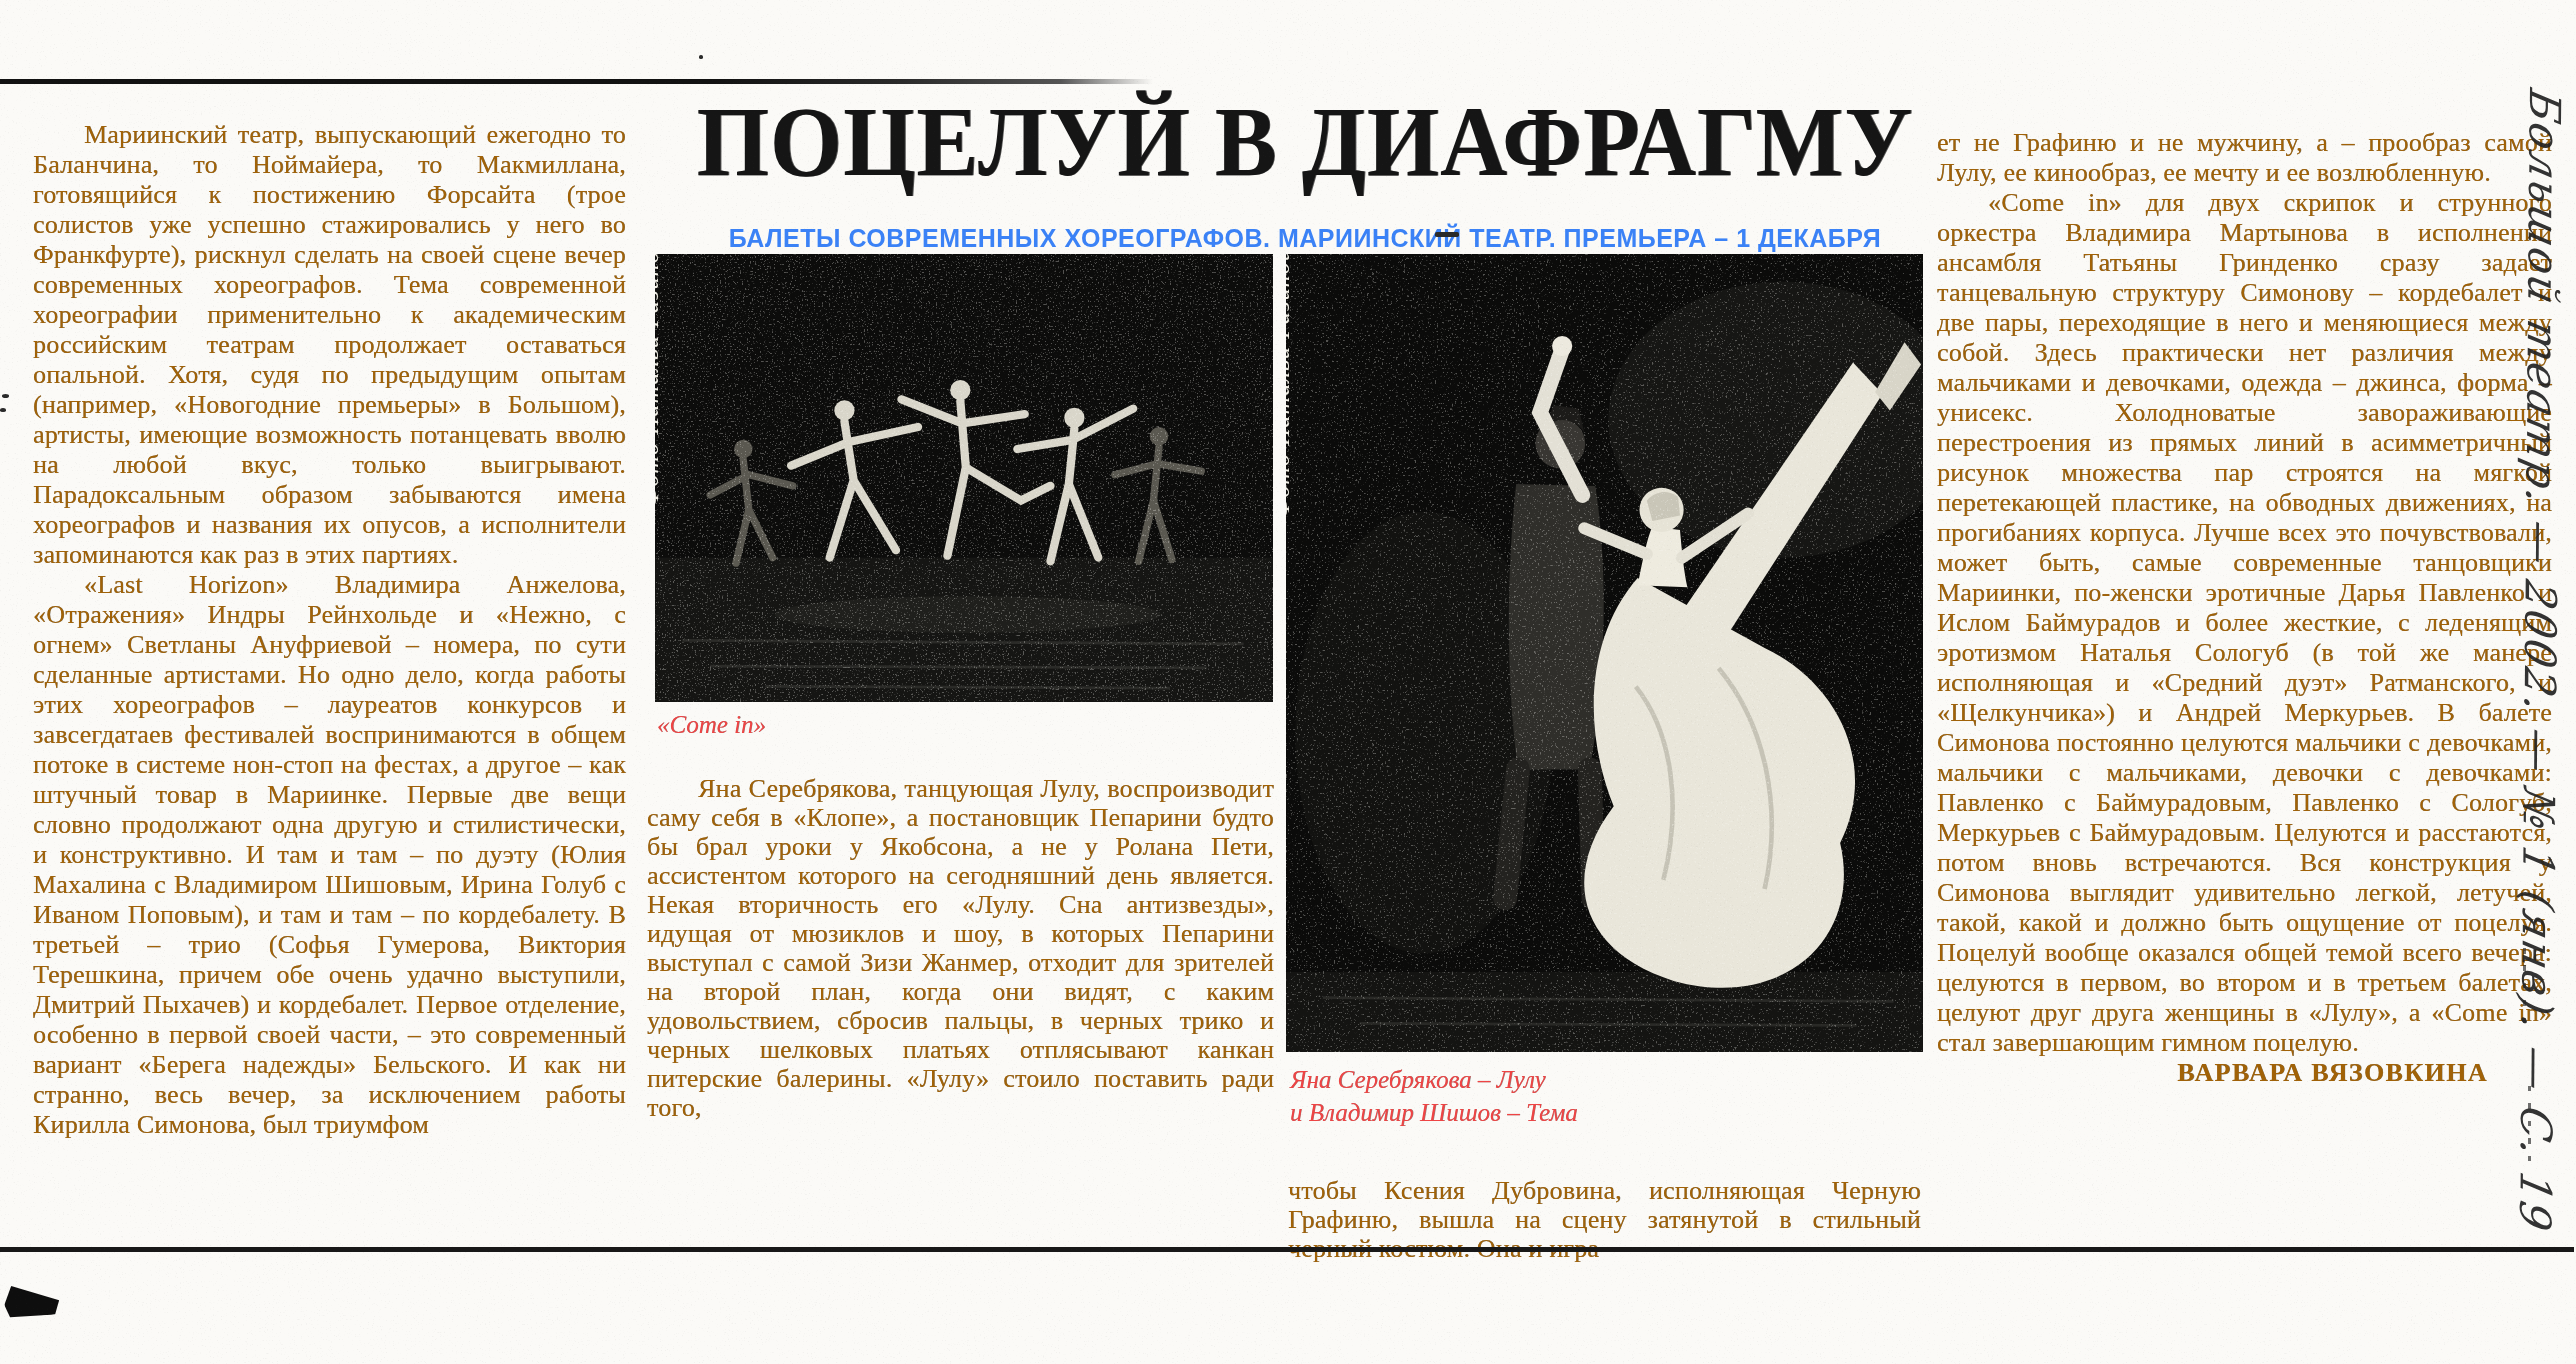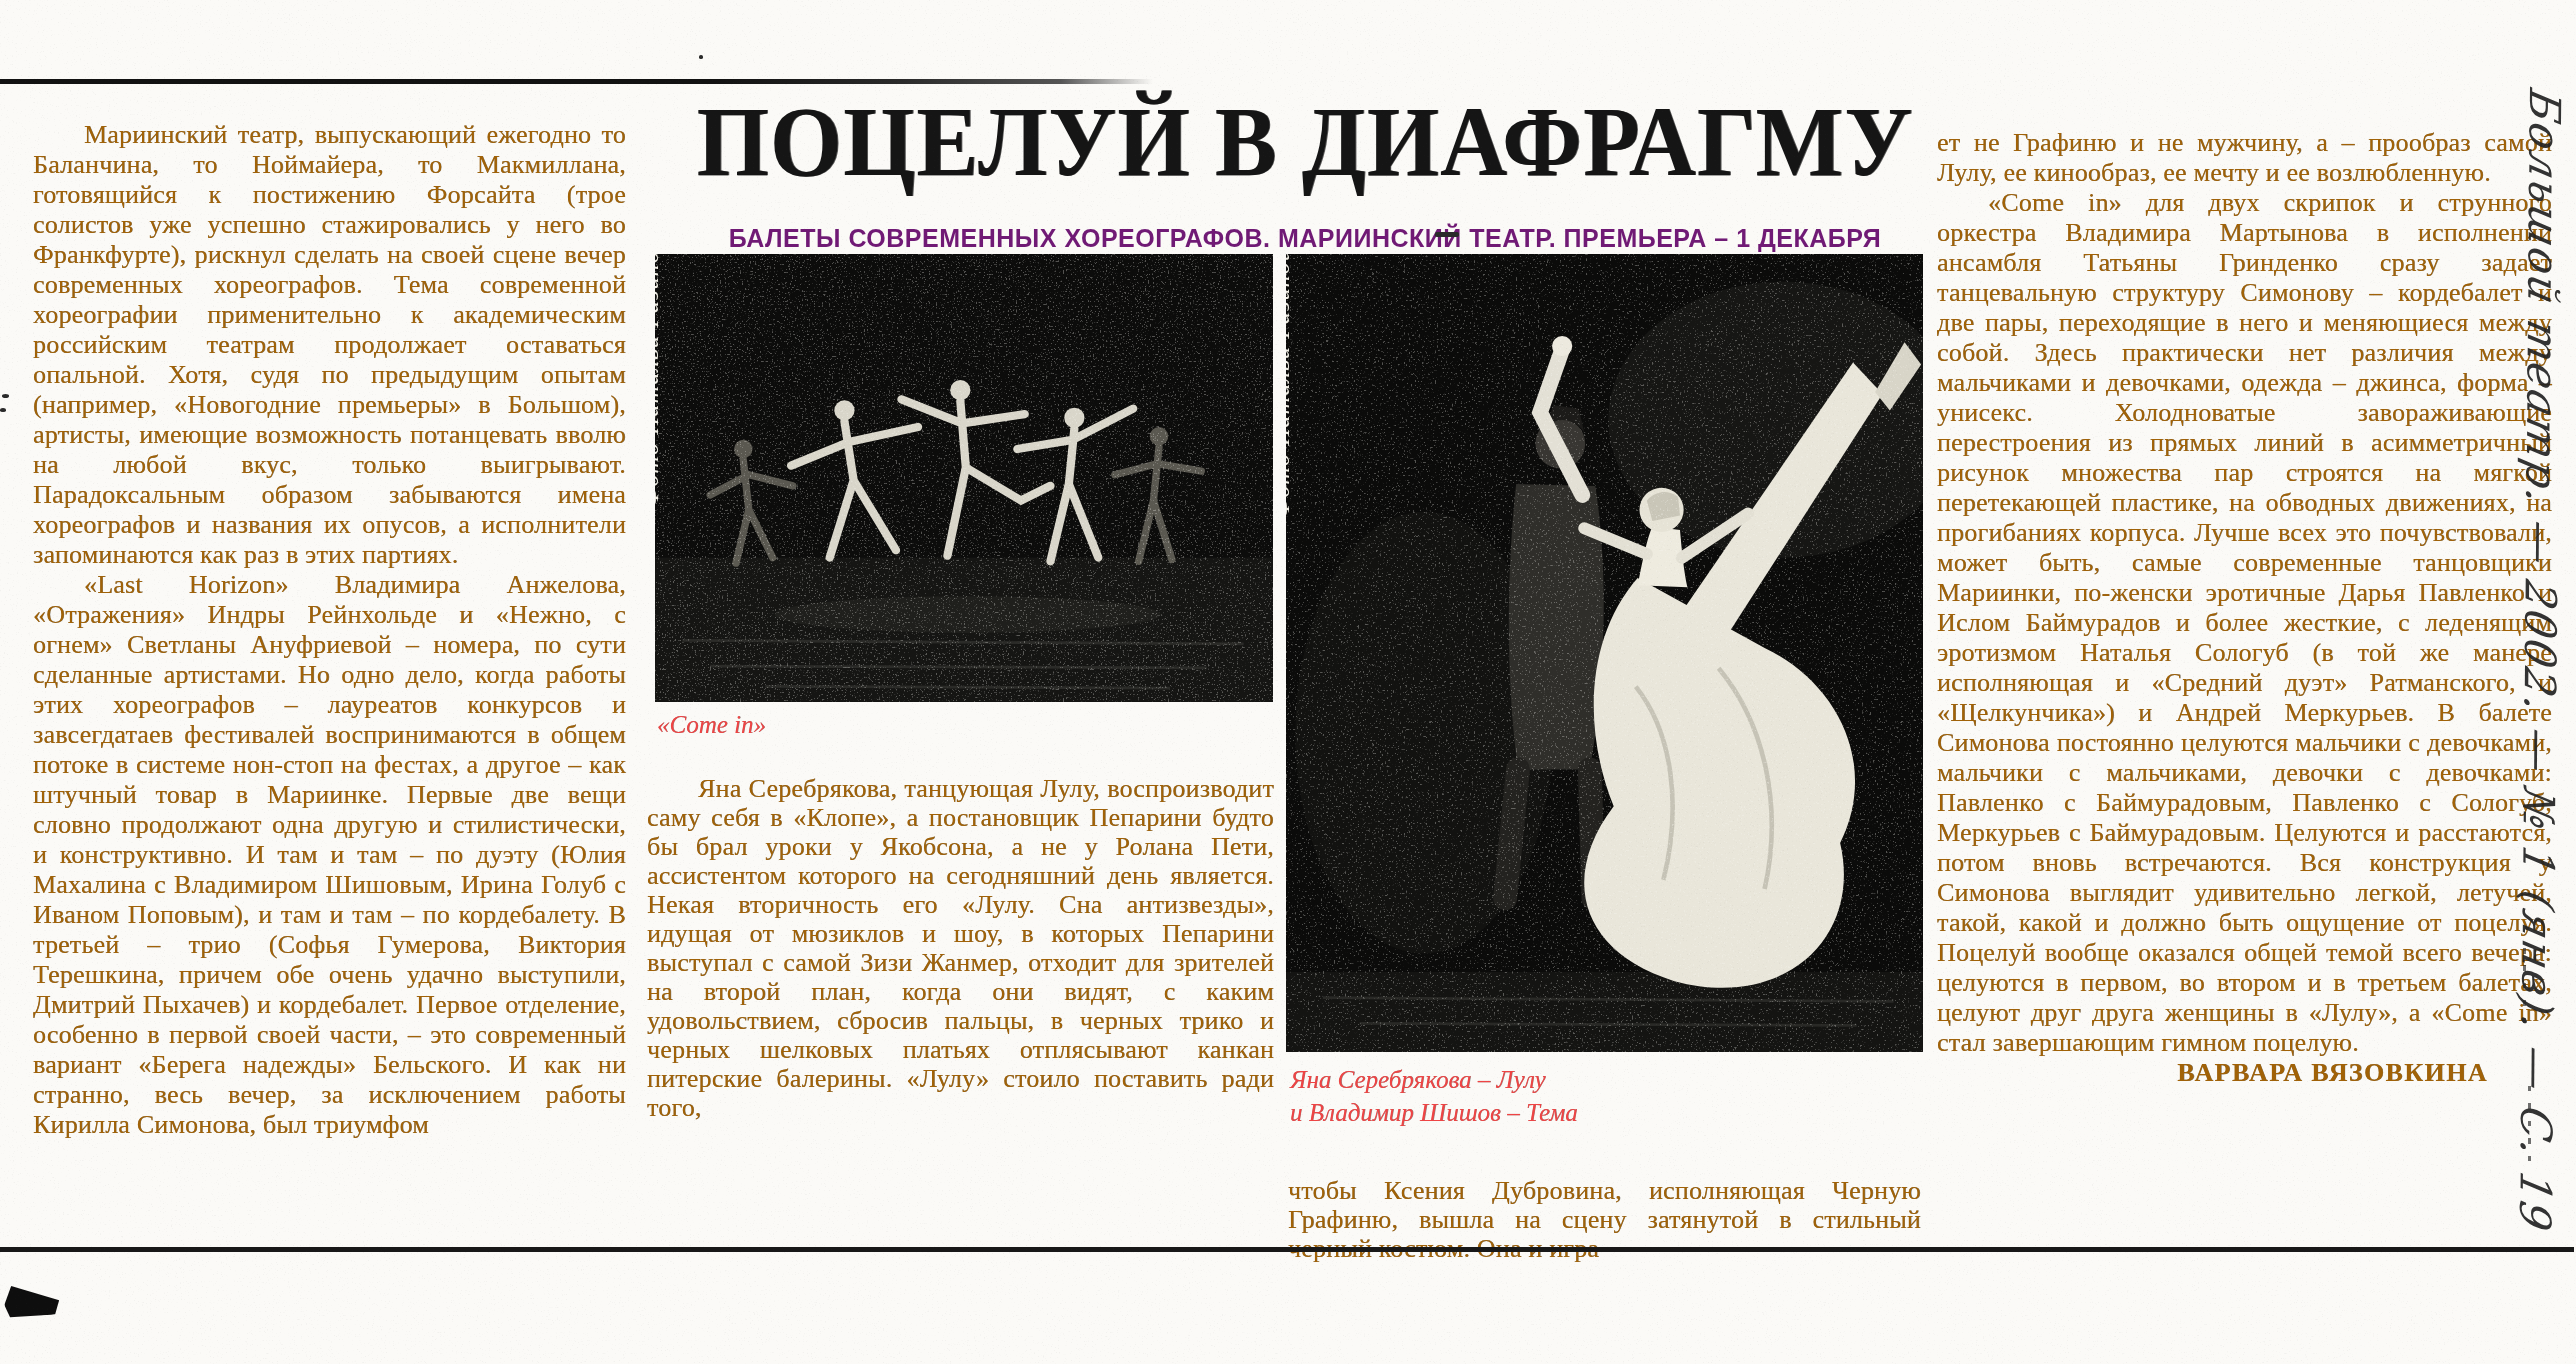--- a/index.html
+++ b/index.html
@@ -9,21 +9,21 @@
   .col{position:absolute;font-size:26px;line-height:30px;text-align:justify;
        letter-spacing:0.2px;color:#a16207;text-shadow:0.3px 0.2px 0 rgba(25,25,25,.55);}
   .col p{margin:0;text-indent:51px;}
   .col p.cont{text-indent:0;}
   .headline{position:absolute;left:661px;top:85px;width:1288px;text-align:center;
             font-size:93px;font-weight:700;letter-spacing:0.9px;color:#151515;white-space:nowrap;
             transform:scaleY(1.06);transform-origin:top center;
             text-shadow:0.9px 0 0 rgba(15,15,15,.7);}
   .subtitle{position:absolute;left:661px;top:224px;width:1288px;text-align:center;
             font-family:"Liberation Sans",sans-serif;font-weight:700;font-size:25px;
-            letter-spacing:0.5px;color:#701a75;white-space:nowrap;}
+            letter-spacing:0.5px;color:#3b82f6;white-space:nowrap;}
   .rule{position:absolute;height:4.6px;background:#161616;}
   .rule.top{left:0;top:79px;width:1153px;
             background:linear-gradient(90deg,#121212 0 62%,#2a2a2a 78%,#555 92%,rgba(80,80,80,0));}
   .rule.bottom{left:0;top:1247px;width:2574px;background:#181818;}
   .photo{position:absolute;background:#0d0d0c;overflow:hidden;}
   .photo svg{display:block;width:100%;height:100%;}
   .photo-credit{position:absolute;left:7.4px;white-space:nowrap;
                 font-style:italic;font-size:24px;line-height:24px;color:#f0eee5;
                 letter-spacing:1.1px;transform-origin:left bottom;transform:rotate(-90deg);}
   .caption{position:absolute;font-style:italic;font-size:25px;line-height:33px;color:#ef4444;

